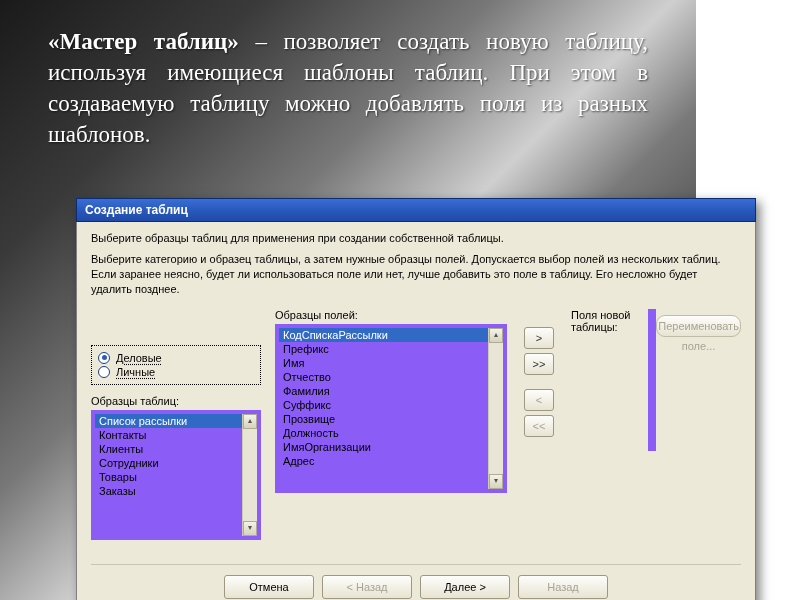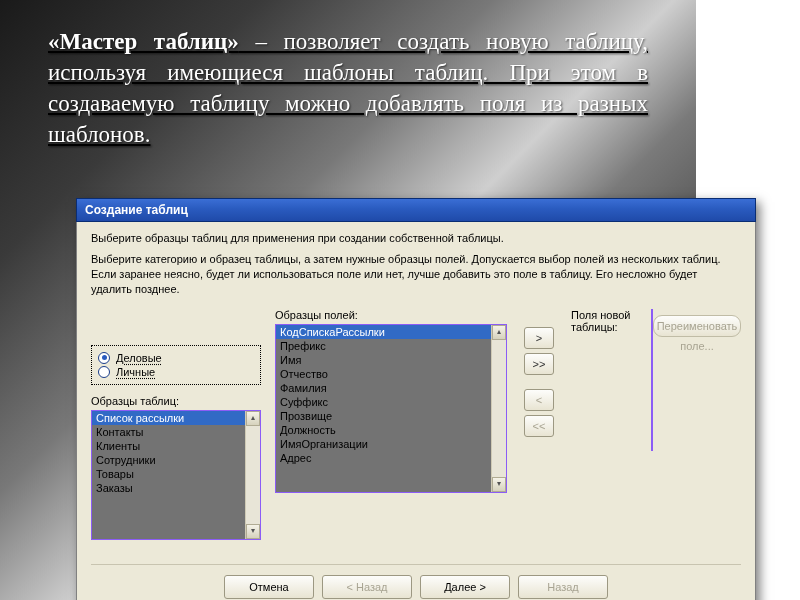--- a/index.html
+++ b/index.html
@@ -2,21 +2,20 @@
 <html><head>
 <meta charset="utf-8">
 <style>
   * { box-sizing: border-box; margin: 0; padding: 0; }
   html, body { width: 800px; height: 600px; overflow: hidden; font-family: "Times New Roman", serif; }
   .slide {
     width: 696px; height: 600px;
     background: linear-gradient(135deg, #1a1a1a 0%, #3a3a3a 20%, #787878 38%, #cfcfcf 52%, #7a7a7a 62%, #404040 78%, #1a1a1a 100%);
     position: relative;
     padding: 26px 48px 0 48px;
-    text-decoration: underline;
   }
   .heading {
     color: #fff;
     font-size: 23px;
     line-height: 1.35;
     text-align: justify;
     text-shadow: 1px 1px 2px rgba(0,0,0,0.6);
   }
   .heading .bold { font-weight: bold; }
 
@@ -58,21 +57,21 @@
   .radio {
     width:12px; height:12px; border:1px solid #1c3f8b; border-radius:50%; background:#fff;
     display:inline-flex; align-items:center; justify-content:center;
   }
   .radio.sel::after { content:""; width:5px; height:5px; background:#2a5bbf; border-radius:50%; }
   .radio-row .lbl { text-decoration: underline dotted; text-underline-offset:2px; }
 
   .section-label { font-size:11px; margin-bottom:3px; }
 
   .listbox {
-    background:#737373; border:1px solid #8b5cf6;
+    background:#8b5cf6; border:4px solid #8b5cf6;
     height:130px; overflow:hidden;
     font-size:11px;
     position:relative;
   }
   .listbox.tall { height:169px; }
   .listbox .items { padding:0; }
   .li { padding:1px 4px; white-space:nowrap; }
   .li.sel { background:#316ac5; color:#fff; }
   .scrollbar {
     position:absolute; right:0; top:0; bottom:0; width:15px;

